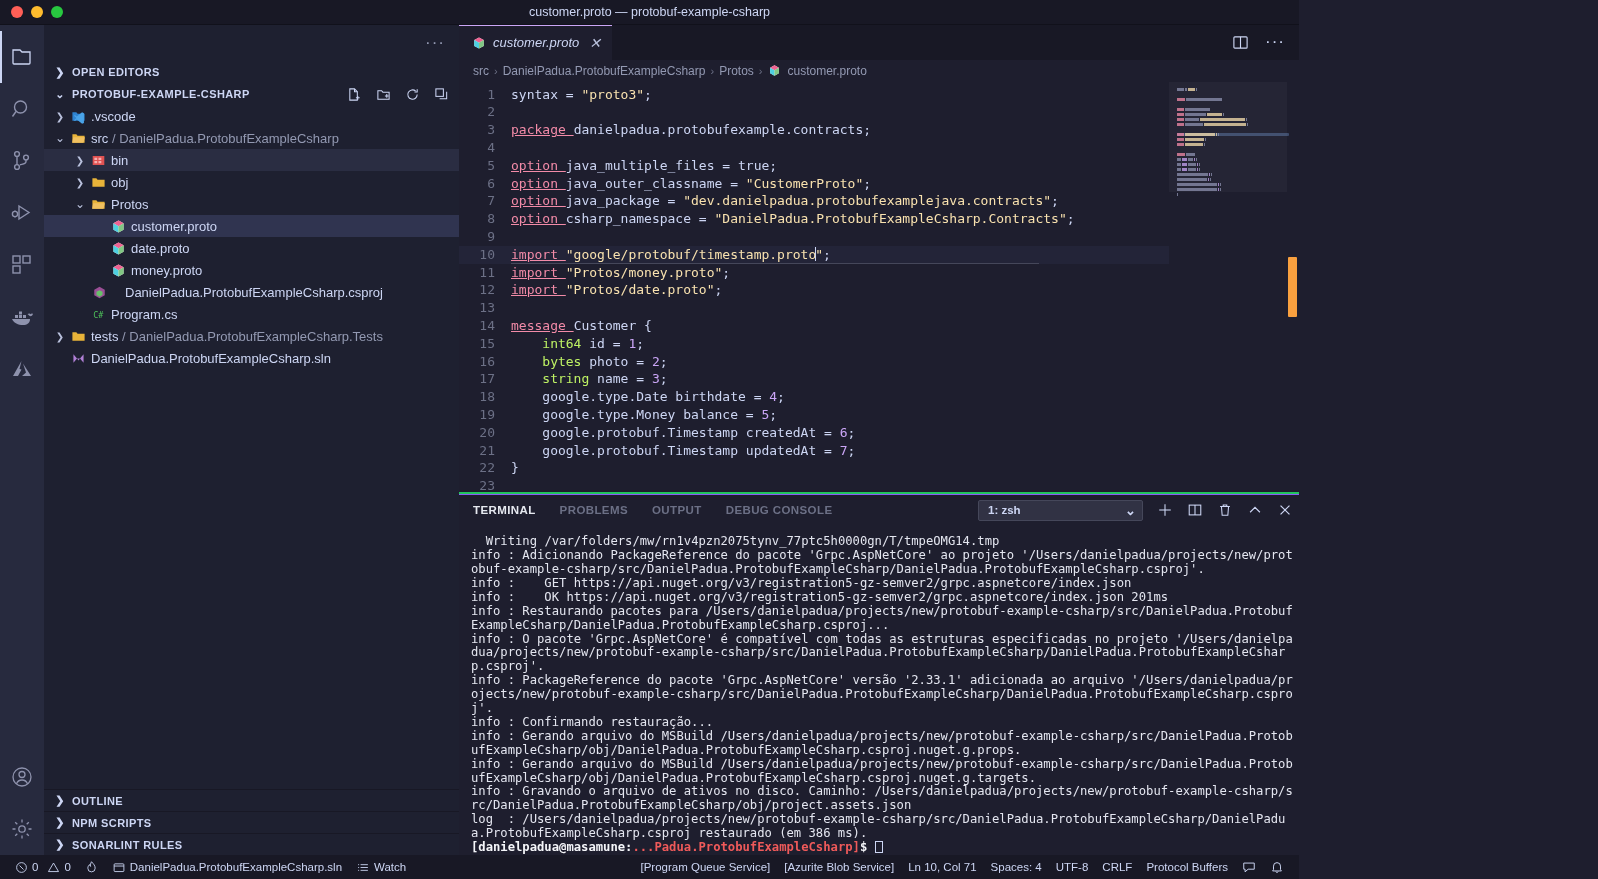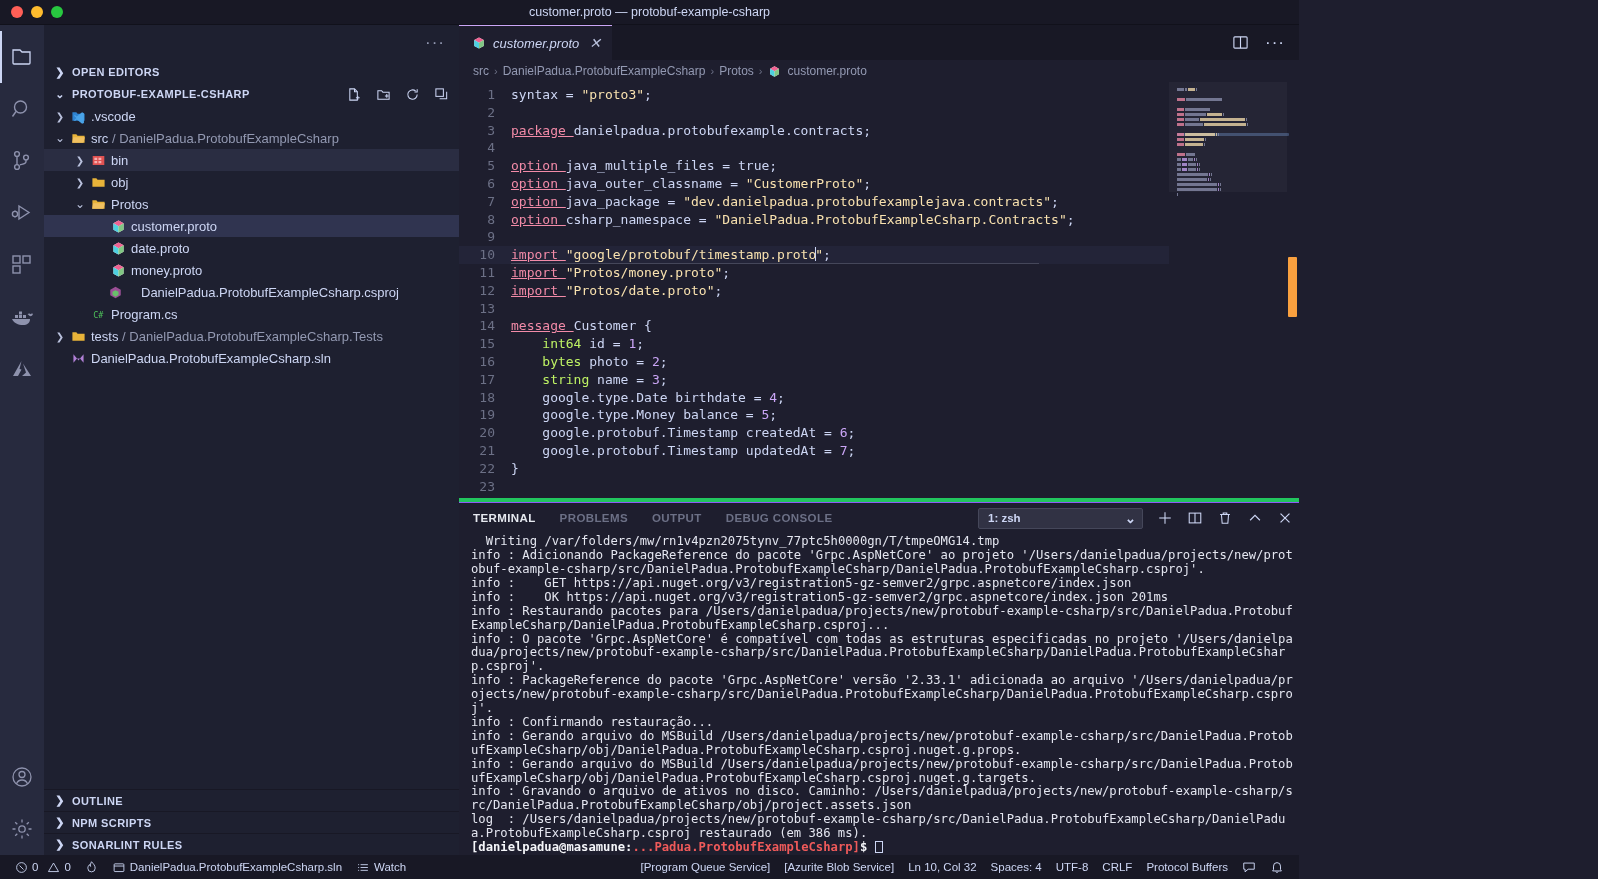--- a/index.html
+++ b/index.html
@@ -122,32 +122,32 @@
   .num { color: #cba6f7; }
   .pln { color: #cdd6f4; }
   .caret { display: inline-block; width: 1px; height: 14px; background: #cdd6f4; vertical-align: -2px; margin: 0 -1px; }
 
   .minimap { width: 130px; flex: 0 0 130px; position: relative; background: #1e1e2e; padding-top: 6px; }
   .mm-line { height: 3px; margin-left: 8px; margin-bottom: 2px; border-radius: 1px; }
   .mm-slider { position: absolute; left: 0; right: 12px; top: 0; height: 110px; background: rgba(255,255,255,0.035); }
   .scroll-deco { position: absolute; right: 2px; width: 9px; background: #f9a03f; border-radius: 1px; }
 
   
-  .panel { flex: 0 0 342px; display: flex; flex-direction: column; background: #1e1e2e; border-top: 5px solid #22c55e; position: relative; }
+  .panel { flex: 0 0 342px; display: flex; flex-direction: column; background: #1e1e2e; border-top: 3px solid #22c55e; position: relative; }
   .panel::before { content:""; position:absolute; left:0; right:0; top:-1px; height:1px; background:#8b5cf6; }
   .panel-head { height: 30px; display: flex; align-items: center; padding-left: 14px; }
   .ptab { font-size: 11.5px; font-weight: bold; letter-spacing: 0.4px; color: #6c7086; margin-right: 24px; }
   .ptab.active { color: #e6e9f0; border-bottom: 1px solid transparent; }
   .panel-ctrls { margin-left: auto; display: flex; align-items: center; gap: 14px; padding-right: 6px; color: #cdd6f4; }
   .term-select {
     width: 165px; height: 21px; background: #313244; border: 1px solid #45475a; border-radius: 2px;
     display: flex; align-items: center; justify-content: space-between; padding: 0 6px 0 9px;
     font-size: 11.5px; color: #cdd6f4; font-weight: bold;
   }
-  .term-body { flex: 1 1 auto; overflow: hidden; padding: 2px 0 0 12px; }
+  .term-body { flex: 1 1 auto; overflow: hidden; padding: 2px 0 0 12px; margin-top: 8px; }
   pre.term {
     font-family: "DejaVu Sans Mono", monospace; font-size: 12.2px; line-height: 13.9px;
     color: #e4e6f0; margin: 0; white-space: pre-wrap; word-break: break-all;
   }
   .t-bold { font-weight: bold; }
   .t-red { color: #f05a5a; }
   .t-white { color: #f5f6fa; }
   .term-cursor { display:inline-block; width:8px; height:12px; border:1px solid #cdd6f4; vertical-align:-2px; }
 
   
@@ -361,21 +361,21 @@
             <span class="ico">
               <svg width="15" height="15" viewBox="0 0 16 16">
                 <path d="M8 1.6 13.4 4.6v6.8L8 14.4 2.6 11.4V4.6L8 1.6z" fill="#f2f2f2"></path>
                 <path d="M8 1.6 13.4 4.6 8 7.8 2.6 4.6 8 1.6z" fill="#f06292"></path>
                 <path d="M8 7.8v6.6L2.6 11.4V4.6L8 7.8z" fill="#4dd0e1"></path>
                 <path d="M8 7.8v6.6l5.4-3V4.6L8 7.8z" fill="#81c784"></path>
               </svg>
             </span>
             <span class="tlabel">money.proto</span>
           </div>
-          <div class="trow" style="padding-left: 32px; gap: 13px;">
+          <div class="trow" style="padding-left: 16px; gap: 13px;">
             <span class="twist">&nbsp;</span>
             <span class="ico">
               <svg width="15" height="15" viewBox="0 0 16 16">
                 <path d="M8 1.8 13.6 5v6L8 14.2 2.4 11V5L8 1.8z" fill="#9b4f96"></path>
                 <path d="M8 5.5 11.2 7.3v3.4L8 12.5 4.8 10.7V7.3L8 5.5z" fill="#68c06a"></path>
               </svg>
             </span>
             <span class="tlabel">DanielPadua.ProtobufExampleCsharp.csproj</span>
           </div>
           <div class="trow" style="padding-left: 28px;">
@@ -658,21 +658,21 @@
           <line x1="5" y1="8" x2="14" y2="8"></line>
           <line x1="2" y1="11.5" x2="3.2" y2="11.5"></line>
           <line x1="5" y1="11.5" x2="14" y2="11.5"></line>
         </svg>
       <span>Watch</span>
     </div>
 
     <div class="sb-right">
       <div class="sb-item">[Program Queue Service]</div>
       <div class="sb-item">[Azurite Blob Service]</div>
-      <div class="sb-item">Ln 10, Col 32</div>
+      <div class="sb-item">Ln 10, Col 71</div>
       <div class="sb-item">Spaces: 4</div>
       <div class="sb-item">UTF-8</div>
       <div class="sb-item">CRLF</div>
       <div class="sb-item">Protocol Buffers</div>
       <div class="sb-item">
         <svg width="14" height="14" viewBox="0 0 16 16" fill="none" stroke="currentColor" stroke-width="1.1">
             <path d="M2 3.5h12v7H7l-3.5 3v-3H2v-7z"></path>
           </svg>
       </div>
       <div class="sb-item">

